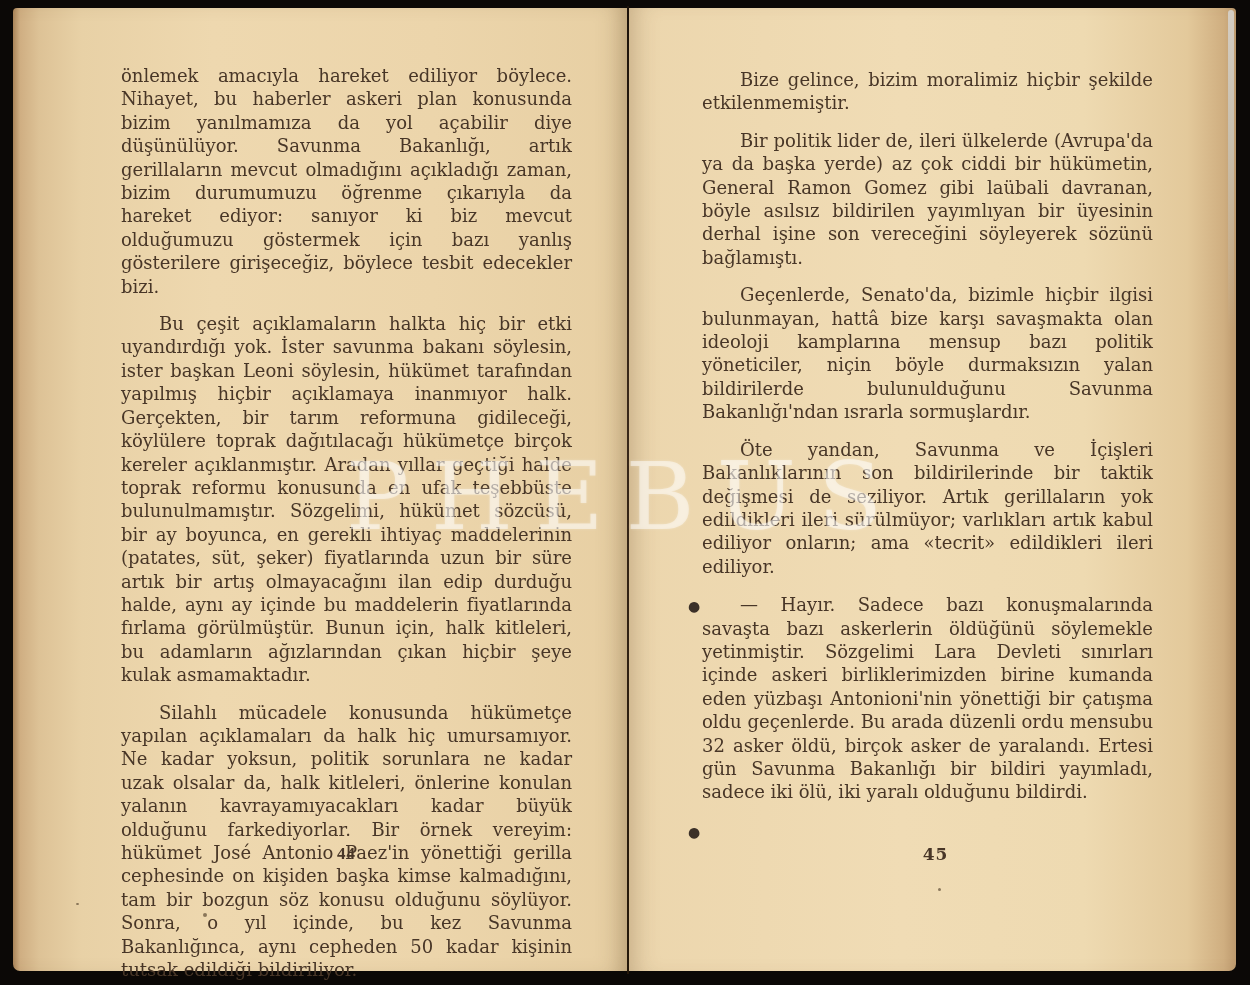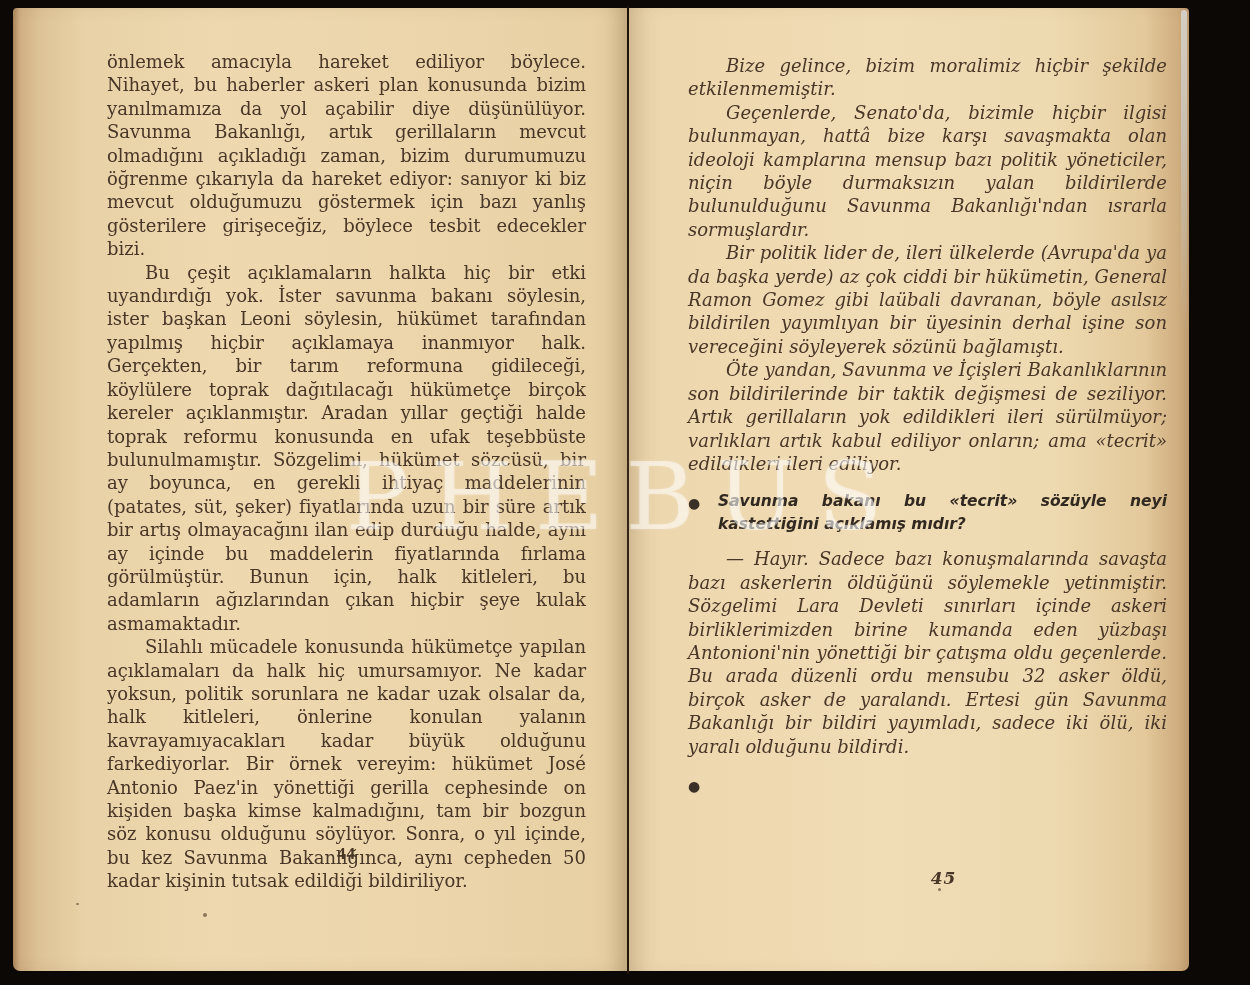--- a/index.html
+++ b/index.html
@@ -17,47 +17,46 @@
   }
   .page-left{
     left:13px;width:615px;
     border-radius:4px 0 0 7px;
     background:linear-gradient(90deg,
       #a98459 0px,#cfae82 7px,#ddc296 26px,#e8d1a6 68px,
       #eed8af 200px,#ecd5ab 420px,#e7cfa3 100%);
     box-shadow:inset -20px 0 24px -14px rgba(92,62,30,0.38);
   }
   .page-right{
-    left:628px;width:561px;
+    left:628px;width:608px;
     border-radius:0 4px 7px 0;
     background:linear-gradient(90deg,
       #ecd6ad 0px,#f0dcb5 45%,#eedab1 75%,#e3c99b 92%,
       #cfae80 98%,#bd9a6e 100%);
     box-shadow:inset 20px 0 24px -14px rgba(92,62,30,0.28);
-    font-style:italic;
   }
   .fore-edge{
     position:absolute;right:2px;top:2px;width:6px;height:320px;
     background:linear-gradient(180deg,#d4cdc3 0%,#c8bfae 40%,rgba(200,185,160,0) 100%);
     border-radius:3px;
   }
   .gutter-line{
     position:absolute;left:627px;top:6px;bottom:11px;width:2px;
     background:linear-gradient(180deg,#1c120a 0%,#3a281a 40%,#241709 100%);
   }
   .text-col{
     position:absolute;
     color:#483627;
     font-size:18px;line-height:23.4px;
     text-align:justify;
     hyphens:auto;
   }
   .col-left{left:94px;top:42px;width:479px;}
   .col-right{left:60px;top:46px;width:479px;}
-  p.para{margin:0;text-indent:38px;}
+  p.para{margin:14px;text-indent:38px;}
   p.para.no-indent{text-indent:0;}
   .question{
     position:relative;
     margin:15px 0 12px 0;
     padding-left:30px;
     font-family:"DejaVu Sans", sans-serif;
     font-weight:700;
     font-size:15.5px;line-height:22.5px;
     color:#312820;
     text-align:justify;
@@ -68,21 +67,21 @@
     font-size:14px;color:#3b3028;
     font-family:"DejaVu Sans", sans-serif;
   }
   .page-num{
     position:absolute;top:836px;
     width:479px;text-align:center;
     font-size:17px;letter-spacing:1px;
     color:#483627;font-weight:700;
   }
   .page-num.left{left:94px;font-family:Liberation Serif, serif;}
-  .page-num.right{left:76px;margin-top:24px;}
+  .page-num.right{left:68px;}
   .watermark{
     position:absolute;
     left:625px;top:442px;
     transform:translateX(-50%);
     font-family:"DejaVu Serif", serif;
     font-size:94px;font-weight:400;
     letter-spacing:22px;
     color:rgba(255,255,255,0.47);
     text-shadow:0 0 3px rgba(255,255,255,0.25);
     white-space:nowrap;
@@ -103,26 +102,25 @@
     </div>
     <div class="page-num left">44</div>
     <div class="speck" style="left:190px;top:905px;width:4px;height:4px;"></div>
     <div class="speck" style="left:63px;top:895px;width:3px;height:2px;"></div>
   </div>
 
   <div class="page page-right">
     <div class="fore-edge"></div>
     <div class="text-col col-right">
       <p class="para">Bize gelince, bizim moralimiz hiçbir şekilde etkilenmemiştir.</p>
+      <p class="para">Bir politik lider de, ileri ülkelerde (Avrupa'da ya da başka yerde) az çok ciddi bir hükümetin, General Ramon Gomez gibi laübali davranan, böyle asılsız bildirilen yayımlıyan bir üyesinin derhal işine son vereceğini söyleyerek sözünü bağlamıştı.</p>
       <p class="para">Geçenlerde, Senato'da, bizimle hiçbir ilgisi bulunmayan, hattâ bize karşı savaşmakta olan ideoloji kamplarına mensup bazı politik yöneticiler, niçin böyle durmaksızın yalan bildirilerde bulunulduğunu Savunma Bakanlığı'ndan ısrarla sormuşlardır.</p>
-      <p class="para">Bir politik lider de, ileri ülkelerde (Avrupa'da ya da başka yerde) az çok ciddi bir hükümetin, General Ramon Gomez gibi laübali davranan, böyle asılsız bildirilen yayımlıyan bir üyesinin derhal işine son vereceğini söyleyerek sözünü bağlamıştı.</p>
       <p class="para">Öte yandan, Savunma ve İçişleri Bakanlıklarının son bildirilerinde bir taktik değişmesi de seziliyor. Artık gerillaların yok edildikleri ileri sürülmüyor; varlıkları artık kabul ediliyor onların; ama «tecrit» edildikleri ileri ediliyor.</p>
       <div class="question">
         <span class="bullet">●</span>
-        <span>Savunma bakanı bu «tecrit» sözüyle neyi kastettiğini açıklamış mıdır?</span>
       </div>
       <p class="para">— Hayır. Sadece bazı konuşmalarında savaşta bazı askerlerin öldüğünü söylemekle yetinmiştir. Sözgelimi Lara Devleti sınırları içinde askeri birliklerimizden birine kumanda eden yüzbaşı Antonioni'nin yönettiği bir çatışma oldu geçenlerde. Bu arada düzenli ordu mensubu 32 asker öldü, birçok asker de yaralandı. Ertesi gün Savunma Bakanlığı bir bildiri yayımladı, sadece iki ölü, iki yaralı olduğunu bildirdi.</p>
       <div class="question">
         <span class="bullet">●</span>
       </div>
     </div>
     <div class="page-num right">45</div>
     <div class="speck" style="left:310px;top:880px;width:3px;height:3px;"></div>
   </div>
 

